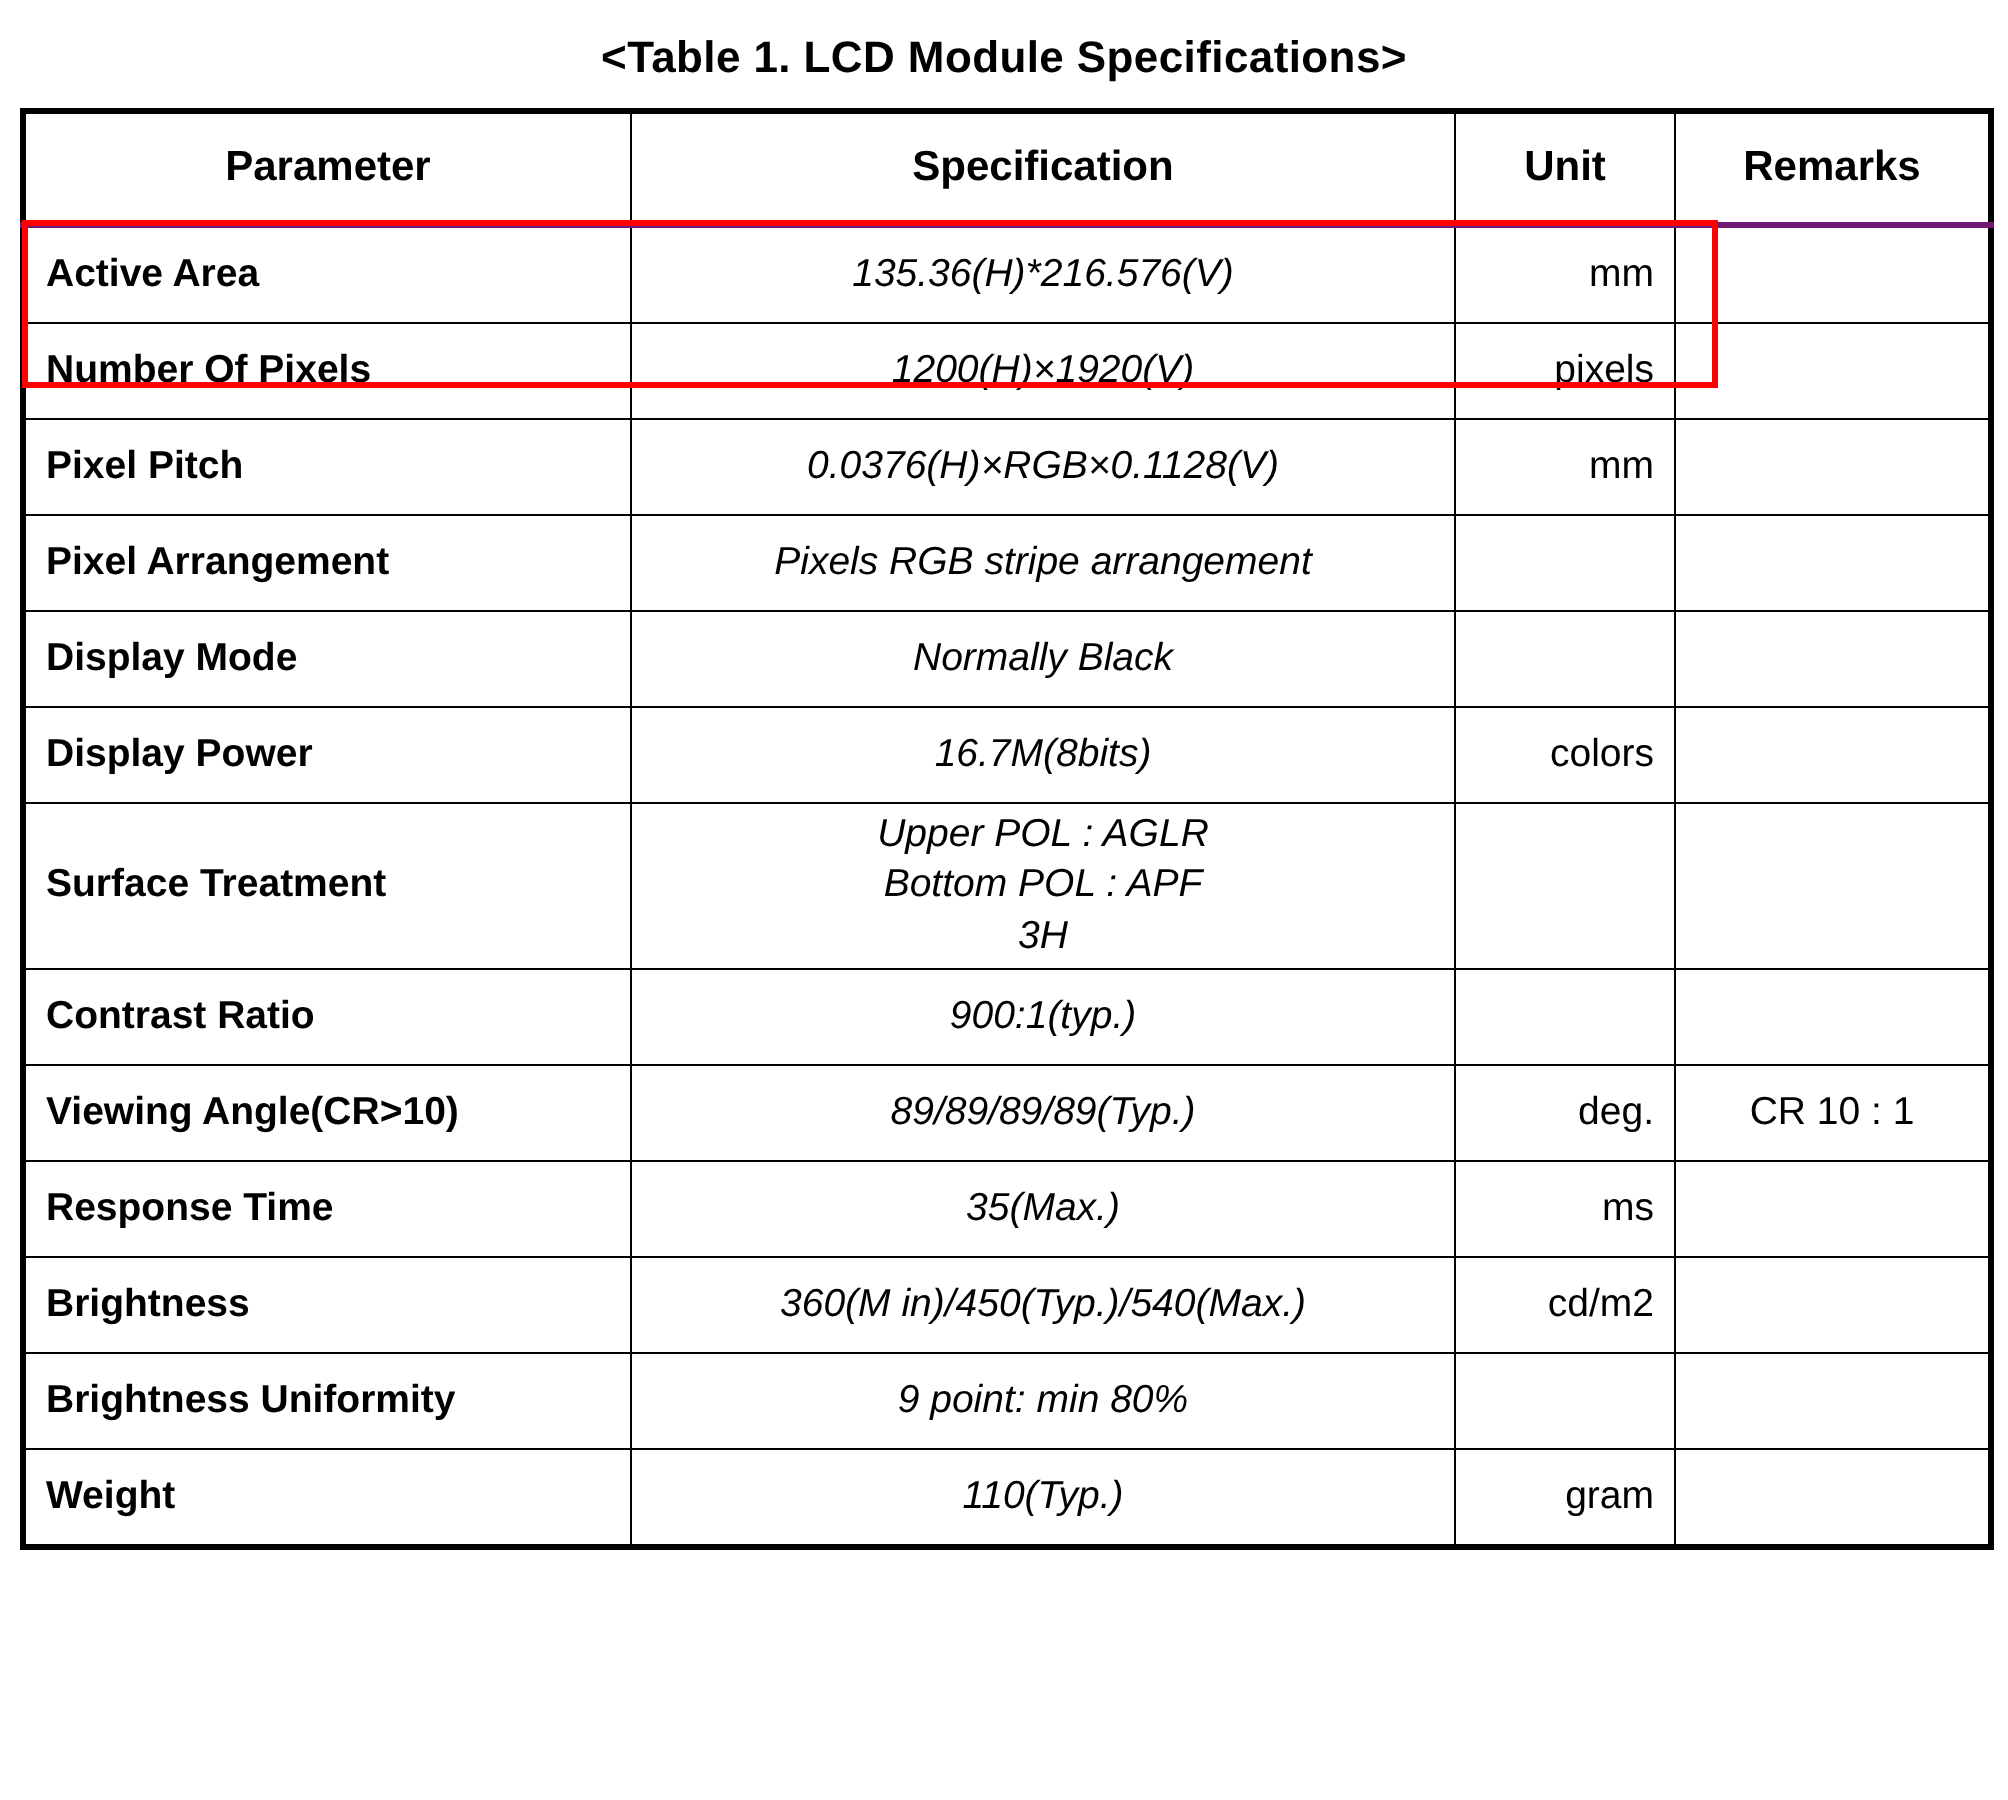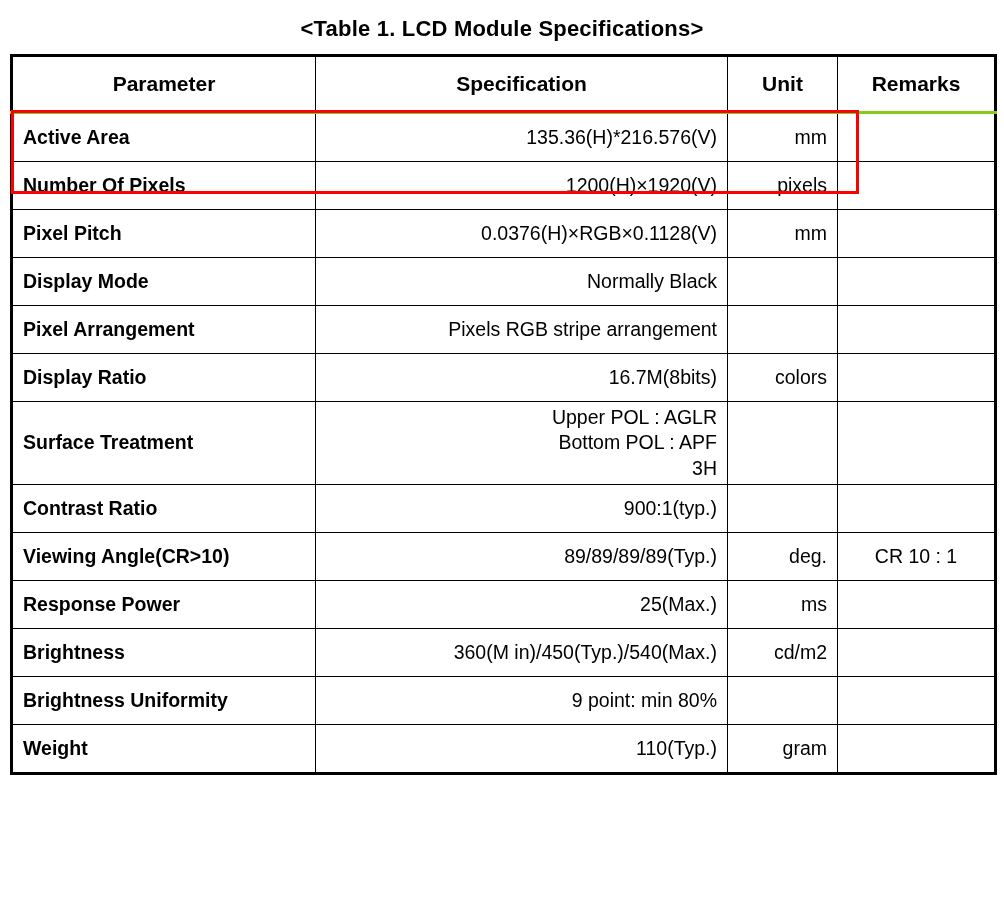--- a/index.html
+++ b/index.html
@@ -48,29 +48,29 @@
     border: 1px solid #000000;
     font-size: 19.5px;
     vertical-align: middle;
     line-height: 1.3;
   }
   table.spec thead th {
     text-align: center;
     font-weight: bold;
     font-size: 21px;
     height: 46px;
-    border-bottom: 3px solid #84cc16;
+    border-bottom: 3px solid #701a75;
     padding: 4px 6px;
   }
   table.spec tbody td {
     height: 41px;
     padding: 3px 10px;
   }
   td.param { text-align: left; font-weight: bold; }
-  td.spec-val { text-align: right; }
+  td.spec-val { text-align: center; font-style: italic; }
   td.unit { text-align: right; }
   td.remark { text-align: center; padding-left: 12px; }
   td.tall { height: 88px; }
   td.tall2 { height: 78px; }
   .multiline { white-space: pre-line; }
 
   
   .red-box {
     position: absolute;
     border: 3px solid #ff0000;
@@ -122,35 +122,35 @@
         </tr>
 
         <tr>
           <td class="param">Pixel Pitch</td>
           <td class="spec-val">0.0376(H)×RGB×0.1128(V)</td>
           <td class="unit">mm</td>
           <td class="remark"></td>
         </tr>
 
         <tr>
+          <td class="param">Pixel Arrangement</td>
+          <td class="spec-val">Pixels RGB stripe arrangement</td>
+          <td class="unit"></td>
+          <td class="remark"></td>
+        </tr>
+
+        <tr>
           <td class="param">Display Mode</td>
           <td class="spec-val">Normally Black</td>
           <td class="unit"></td>
           <td class="remark"></td>
         </tr>
 
         <tr>
-          <td class="param">Pixel Arrangement</td>
-          <td class="spec-val">Pixels RGB stripe arrangement</td>
-          <td class="unit"></td>
-          <td class="remark"></td>
-        </tr>
-
-        <tr>
-          <td class="param">Display Ratio</td>
+          <td class="param">Display Power</td>
           <td class="spec-val">16.7M(8bits)</td>
           <td class="unit">colors</td>
           <td class="remark"></td>
         </tr>
 
         <tr>
           <td class="param tall">Surface Treatment</td>
           <td class="spec-val tall multiline">Upper POL : AGLR
 Bottom POL : APF
 3H</td>
@@ -166,22 +166,22 @@
         </tr>
 
         <tr>
           <td class="param">Viewing Angle(CR&gt;10)</td>
           <td class="spec-val">89/89/89/89(Typ.)</td>
           <td class="unit">deg.</td>
           <td class="remark">CR 10 : 1</td>
         </tr>
 
         <tr>
-          <td class="param">Response Power</td>
-          <td class="spec-val">25(Max.)</td>
+          <td class="param">Response Time</td>
+          <td class="spec-val">35(Max.)</td>
           <td class="unit">ms</td>
           <td class="remark"></td>
         </tr>
 
 
         <tr>
           <td class="param">Brightness</td>
           <td class="spec-val">360(M in)/450(Typ.)/540(Max.)</td>
           <td class="unit">cd/m2</td>
           <td class="remark"></td>

